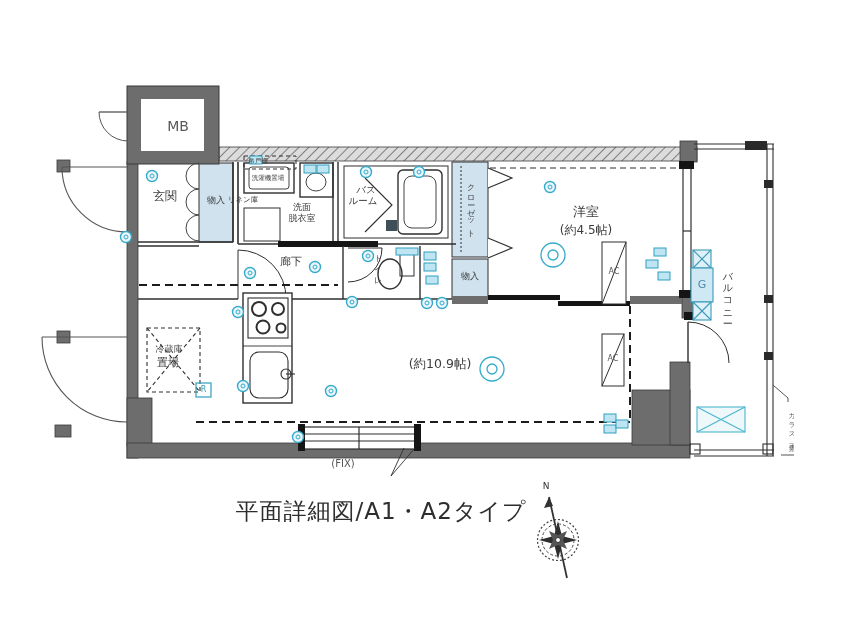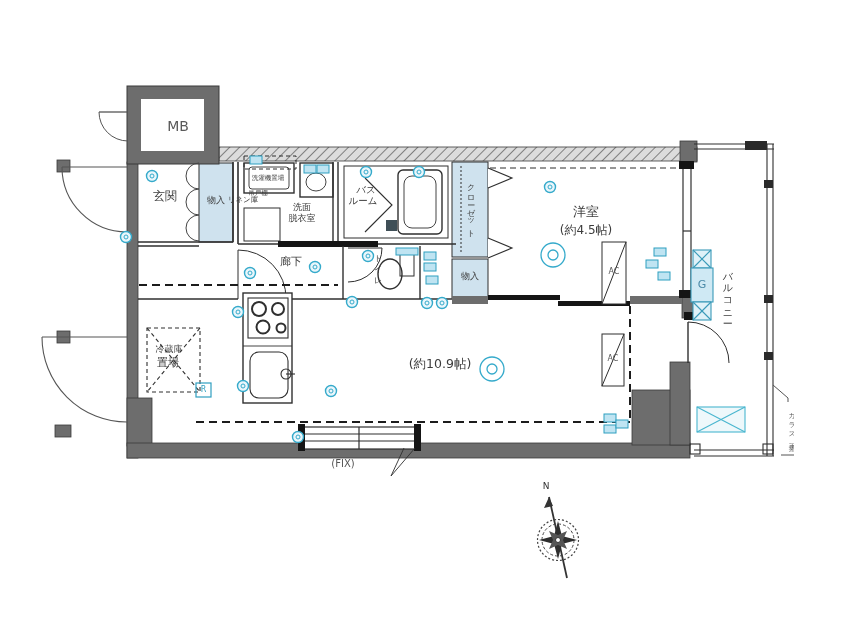--- a/index.html
+++ b/index.html
@@ -269,21 +269,21 @@
     <circle cx="558" cy="540" r="16" fill="none" stroke="#444" stroke-width="1" stroke-dasharray="3 2"></circle>
     <polygon points="558,521 562,536 577,540 562,544 558,559 554,544 539,540 554,536" fill="#2e2e2e"></polygon>
     <polygon points="567,531 563,540 567,549 558,545 549,549 553,540 549,531 558,535" fill="#555"></polygon>
     <circle cx="558" cy="540" r="2.5" fill="#fff" stroke="#333" stroke-width="1"></circle>
   </g>
 </svg>
 
 <div class="lbl" style="left:178px;top:126px;font-size:14px;color:#5a5a5a;">MB</div>
 <div class="lbl" style="left:165px;top:197px;font-size:12px;font-family:Liberation Mono, monospace;">玄関</div>
 <div class="lbl" style="left:216px;top:201px;font-size:9px;">物入</div>
-<div class="lbl" style="left:258px;top:161px;font-size:6.5px;margin-top:32px;">吊戸棚</div>
+<div class="lbl" style="left:258px;top:161px;font-size:6.5px;">吊戸棚</div>
 <div class="lbl" style="left:268px;top:178px;font-size:6.5px;">洗濯機置場</div>
 <div class="lbl" style="left:243px;top:200px;font-size:7.5px;">リネン庫</div>
 <div class="lbl" style="left:302px;top:208px;font-size:9px;">洗面</div>
 <div class="lbl" style="left:302px;top:219px;font-size:9px;">脱衣室</div>
 <div class="lbl" style="left:366px;top:190px;font-size:9.5px;">バス</div>
 <div class="lbl" style="left:363px;top:201px;font-size:9.5px;">ルーム</div>
 <div class="lbl v" style="left:377px;top:266px;font-size:8px;">トイレ</div>
 <div class="lbl" style="left:291px;top:262px;font-size:11px;">廊下</div>
 <div class="lbl v" style="left:470px;top:207px;font-size:8px;">クローゼット</div>
 <div class="lbl" style="left:586px;top:212px;font-size:13px;">洋室</div>
@@ -292,15 +292,16 @@
 <div class="lbl" style="left:440px;top:364px;font-size:12.5px;text-align:center;">(約10.9帖)</div>
 <div class="lbl" style="left:169px;top:350px;font-size:9px;text-align:right;">冷蔵庫</div>
 <div class="lbl" style="left:168px;top:363px;font-size:11px;">置場</div>
 <div class="lbl v" style="left:727px;top:292px;font-size:10px;">バルコニー</div>
 <div class="lbl v" style="left:791px;top:424px;font-size:7px;color:#555;">ガラス手摺</div>
 <div class="lbl" style="left:343px;top:464px;font-size:10px;color:#555;">(FIX)</div>
 <div class="lbl" style="left:614px;top:272px;font-size:8px;color:#555;">AC</div>
 <div class="lbl" style="left:613px;top:359px;font-size:8px;color:#555;">AC</div>
 <div class="lbl" style="left:702px;top:285px;font-size:11px;color:#4a8aa8;">G</div>
 <div class="lbl cyan" style="left:203.5px;top:390px;font-size:8px;">R</div>
+<div class="lbl title" style="left:381px;top:511px;">平面詳細図/A1・A2タイプ</div>
 <div class="lbl" style="left:546px;top:487px;font-size:9px;color:#333;">N</div>
 
 </div>
 
 </body></html>

